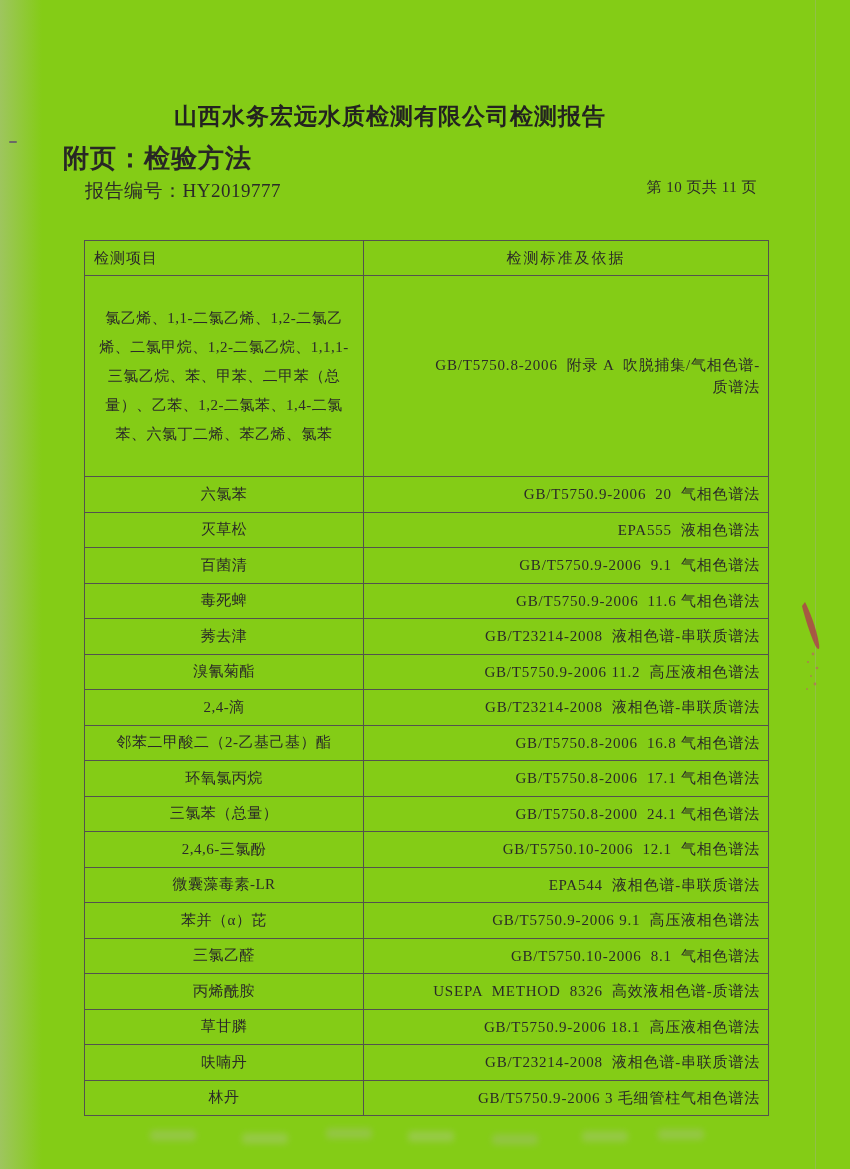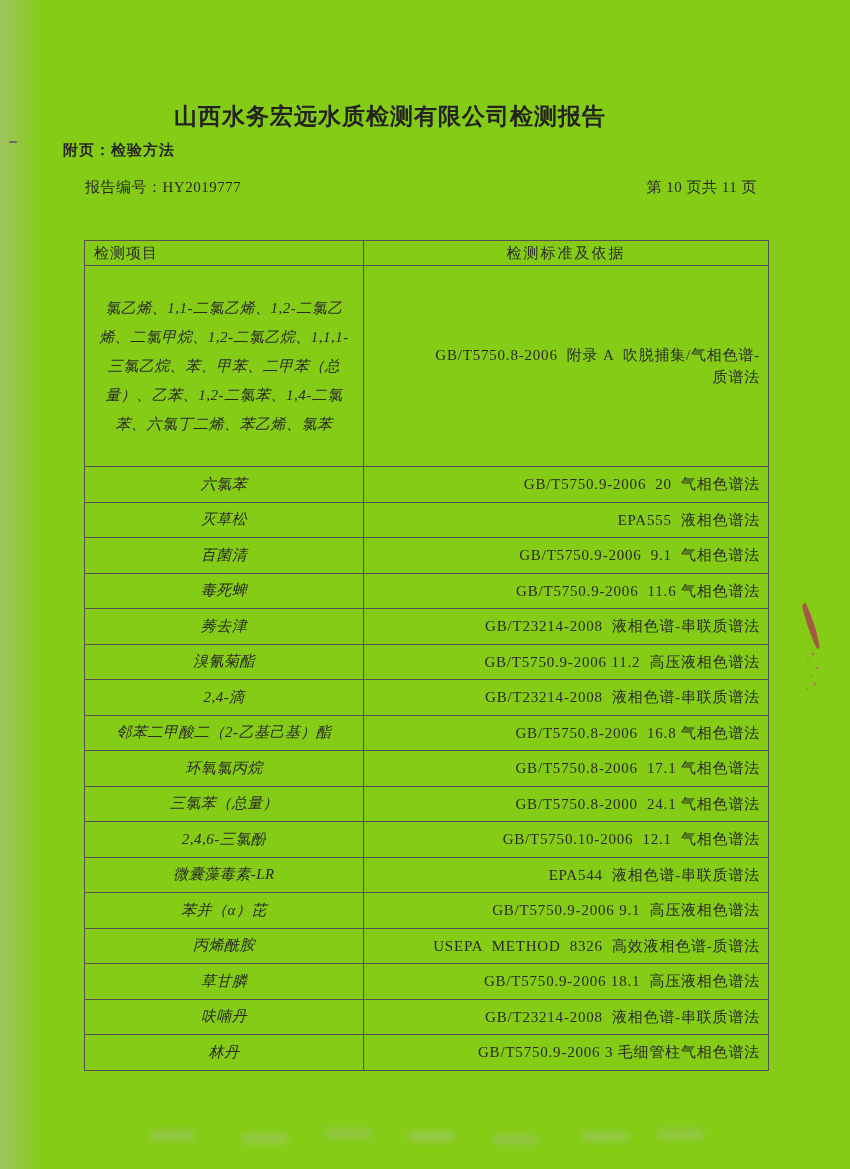--- a/index.html
+++ b/index.html
@@ -37,44 +37,44 @@
   }
   
   .title {
     position: absolute; top: 101px; left: 0; right: 70px;
     text-align: center; font-size: 23px; font-weight: bold;
     font-family: "Liberation Sans", "DejaVu Sans", sans-serif;
     color: #232220; letter-spacing: 1px;
   }
   .subtitle {
     position: absolute; top: 141px; left: 63px;
-    font-size: 15px; font-weight: bold;
+    font-size: 26px; font-weight: bold;
     font-family: Liberation Mono, monospace;
     color: #282725; letter-spacing: 1px;
   }
   .meta-row { position: absolute; top: 178px; left: 85px; right: 93px; }
-  .report-no { float: left; font-size: 15px; letter-spacing: .5px; }
+  .report-no { float: left; font-size: 19px; letter-spacing: .5px; }
   .page-indicator { float: right; font-size: 15px; letter-spacing: .5px; }
   
   table.methods {
     position: absolute; top: 240px; left: 84px;
     width: 684px; border-collapse: collapse; table-layout: fixed;
     font-size: 15px;
   }
   .methods th, .methods td {
     border: 1px solid #53524e;
     vertical-align: middle;
     font-weight: normal;
   }
-  .methods thead tr { height: 25px; }
+  .methods thead tr { height: 35px; }
   .methods th.h-item { text-align: left; padding-left: 9px; letter-spacing: 1px; }
   .methods th.h-std { text-align: center; letter-spacing: 2px; }
   .methods tbody tr { height: 35.5px; }
   .methods tbody tr.tall { height: 201px; }
-  td.item { text-align: center; padding: 2px 10px; letter-spacing: .5px; font-style: italic; }
+  td.item { text-align: center; padding: 2px 10px; letter-spacing: .5px; }
   tr.tall td.item { line-height: 29px; font-size: 15px; letter-spacing: .5px; }
   td.std {
     text-align: right; padding: 2px 8px 2px 11px;
     white-space: pre-wrap; letter-spacing: .8px; line-height: 22px;
   }
 </style>
 </head>
 <body>
 
 <div class="page">
@@ -154,20 +154,24 @@
     </tr>
         <tr>
       <td class="item">微囊藻毒素-LR</td>
       <td class="std">EPA544  液相色谱-串联质谱法</td>
     </tr>
         <tr>
       <td class="item">苯并（α）芘</td>
       <td class="std">GB/T5750.9-2006 9.1  高压液相色谱法</td>
     </tr>
         <tr>
+      <td class="item">三氯乙醛</td>
+      <td class="std">GB/T5750.10-2006  8.1  气相色谱法</td>
+    </tr>
+        <tr>
       <td class="item">丙烯酰胺</td>
       <td class="std">USEPA  METHOD  8326  高效液相色谱-质谱法</td>
     </tr>
         <tr>
       <td class="item">草甘膦</td>
       <td class="std">GB/T5750.9-2006 18.1  高压液相色谱法</td>
     </tr>
         <tr>
       <td class="item">呋喃丹</td>
       <td class="std">GB/T23214-2008  液相色谱-串联质谱法</td>

